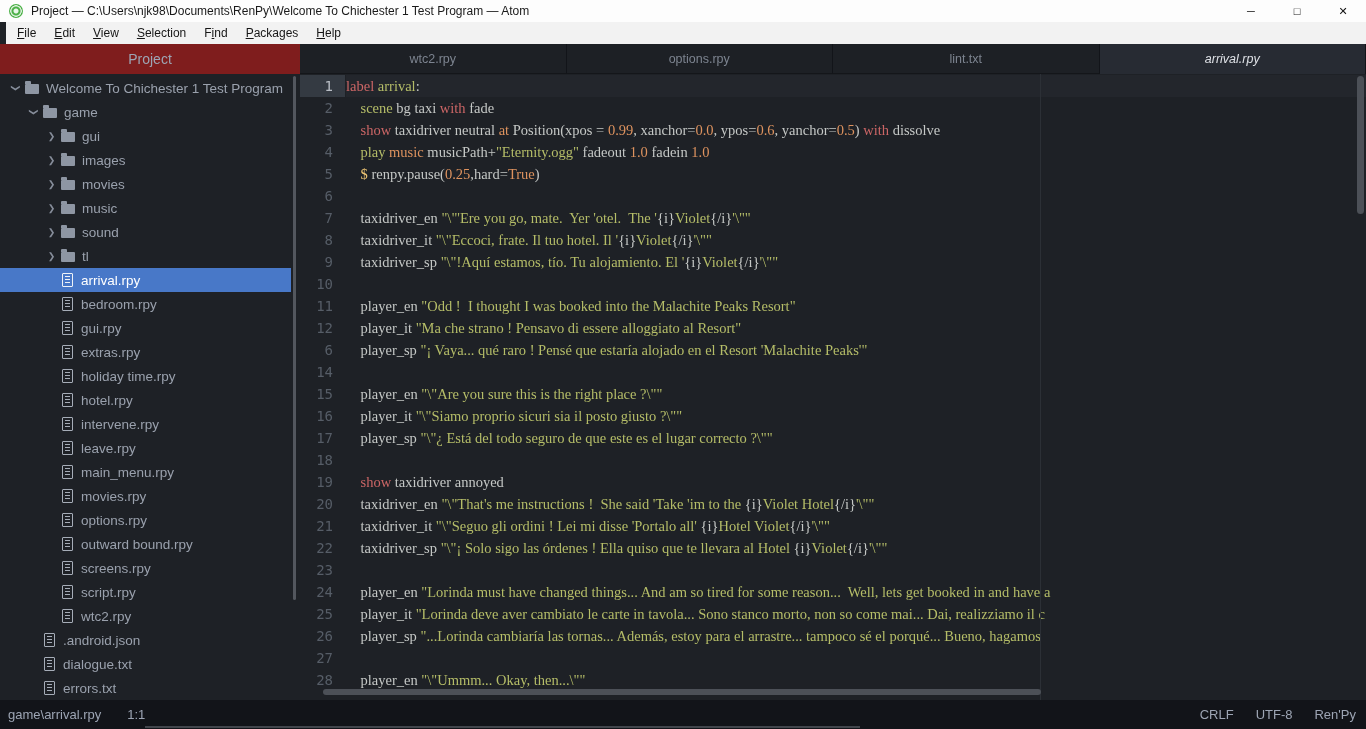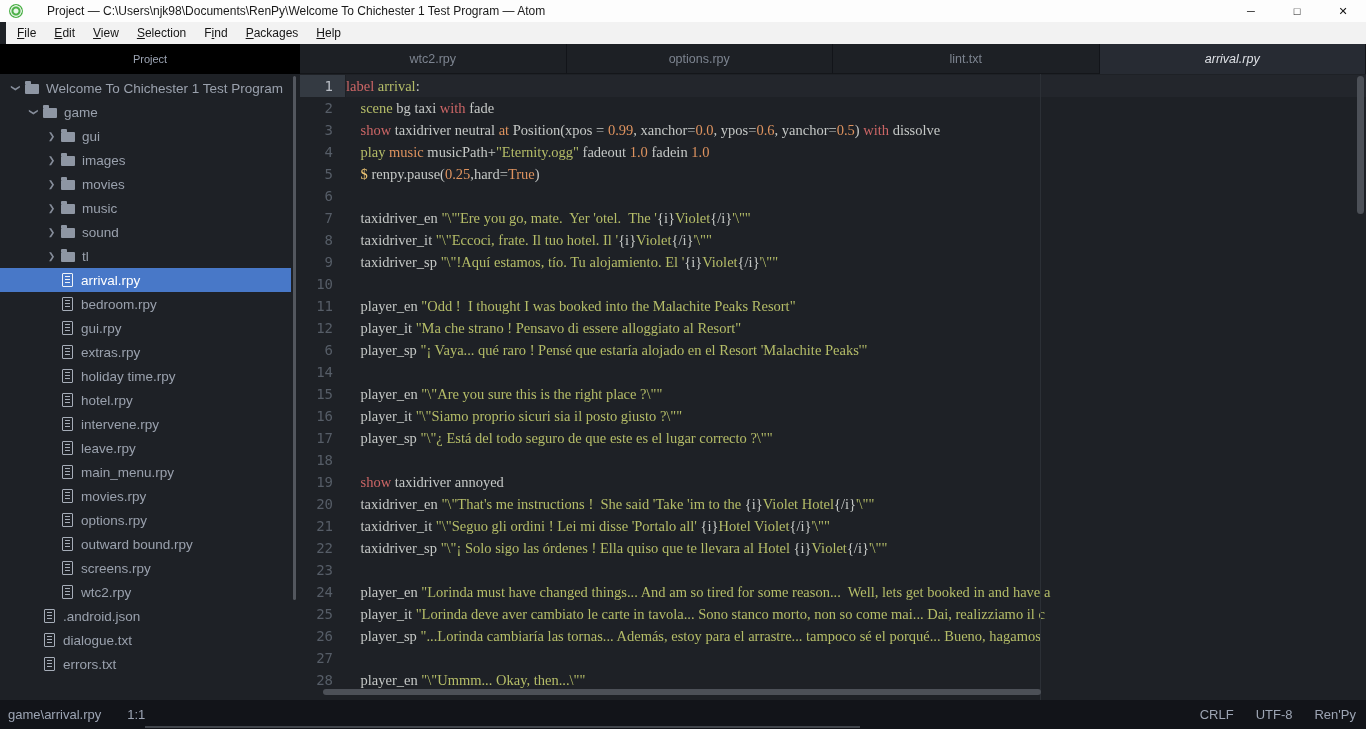--- a/index.html
+++ b/index.html
@@ -1,41 +1,41 @@
 <!DOCTYPE html>
 <html style="--titlebar_bg: #fdfdfd; --menubar_bg: #f2f2f2; --chrome_bg: #14161a; --panel_bg: #1e2126; --editor_bg: #1e2126; --tab_inactive_bg: #1d2025; --tab_active_bg: #272b33; --accent_selection: #4878c8; --text_ui: #9da5b4; --gutter_text: #565d67; --code_fg: #c5c8c6; --syn_red: #cc6666; --syn_green: #b5bd68; --syn_orange: #de935f; --syn_yellow: #f0c674; --scrollbar: #4c5057; --folder_icon: #8e96a3; --atom_green: #4cb148;"><head>
 <meta charset="utf-8">
 <style>
   * { margin:0; padding:0; box-sizing:border-box; }
   html,body { width:1366px; height:729px; overflow:hidden; }
   body { position:relative; background:#1e2126; font-family:"Liberation Sans",sans-serif; }
 
   
   #titlebar { position:absolute; top:0; left:0; width:1366px; height:22px;
-    background:var(--titlebar_bg); display:flex; align-items:center;gap:16px; }
+    background:var(--titlebar_bg); display:flex; align-items:center; }
   #atom-logo { width:14px; height:14px; border-radius:50%; margin:0 8px 0 9px;
     background:radial-gradient(circle at 50% 50%, #eaf6ea 0 2px, var(--atom_green) 3px 4px, #dff0df 5px 5.5px, var(--atom_green) 6px); }
   #title-text { font-size:12px; color:#1a1a1a; white-space:nowrap; }
   #win-controls { margin-left:auto; display:flex; height:22px; }
   .win-btn { width:46px; height:22px; display:flex; align-items:center; justify-content:center;
     font-size:11px; color:#111; }
 
   
   #menubar { position:absolute; top:22px; left:6px; width:1366px; height:22px;
     background:var(--menubar_bg); display:flex; align-items:center; padding-left:2px; }
   .menu-item { padding:0 9px; font-size:12px; color:#161616; height:22px; line-height:22px; }
   .menu-item u { text-decoration:underline; }
 
   
   #workspace { position:absolute; top:44px; left:0; width:1366px; height:656px; display:flex; }
 
   
   #tree-panel { width:300px; flex:none; position:relative; background:var(--panel_bg); }
-  #tree-header { height:30px; line-height:30px; text-align:center; font-size:11px;
-    color:var(--text_ui); background:#000000; }
+  #tree-header { height:30px; line-height:30px; text-align:center; font-size:14px;
+    color:var(--text_ui); background:#7f1d1d; }
   #tree-list { position:absolute; top:32px; left:0; right:0; bottom:0; overflow:hidden;
     font-size:13.5px; color:#9aa1ad; }
   .tree-row { height:24px; display:flex; align-items:center; white-space:nowrap; }
   .tree-row.selected { background:var(--accent_selection); color:#ffffff; margin-right:9px; }
   .chev { width:17px; flex:none; text-align:center; font-size:9px; color:#868d9a; }
   .chev span { display:inline-block; }
   .chev.open span { transform:rotate(90deg); }
   .folder-ico { width:14px; height:10px; flex:none; background:var(--folder_icon);
     border-radius:1px; position:relative; margin:2px 7px 0 1px; }
   .folder-ico::before { content:""; position:absolute; top:-3px; left:0; width:6px; height:3px;
@@ -211,20 +211,25 @@
         </div>
         <div class="tree-row" style="padding-left: 43px;">
           <div class="chev"></div>
           <div class="file-ico"></div>
           <span>outward bound.rpy</span>
         </div>
         <div class="tree-row" style="padding-left: 43px;">
           <div class="chev"></div>
           <div class="file-ico"></div>
           <span>screens.rpy</span>
+        </div>
+        <div class="tree-row" style="padding-left: 43px;">
+          <div class="chev"></div>
+          <div class="file-ico"></div>
+          <span>script.rpy</span>
         </div>
         <div class="tree-row" style="padding-left: 43px;">
           <div class="chev"></div>
           <div class="file-ico"></div>
           <span>wtc2.rpy</span>
         </div>
         <div class="tree-row" style="padding-left: 25px;">
           <div class="chev"></div>
           <div class="file-ico"></div>
           <span>.android.json</span>

